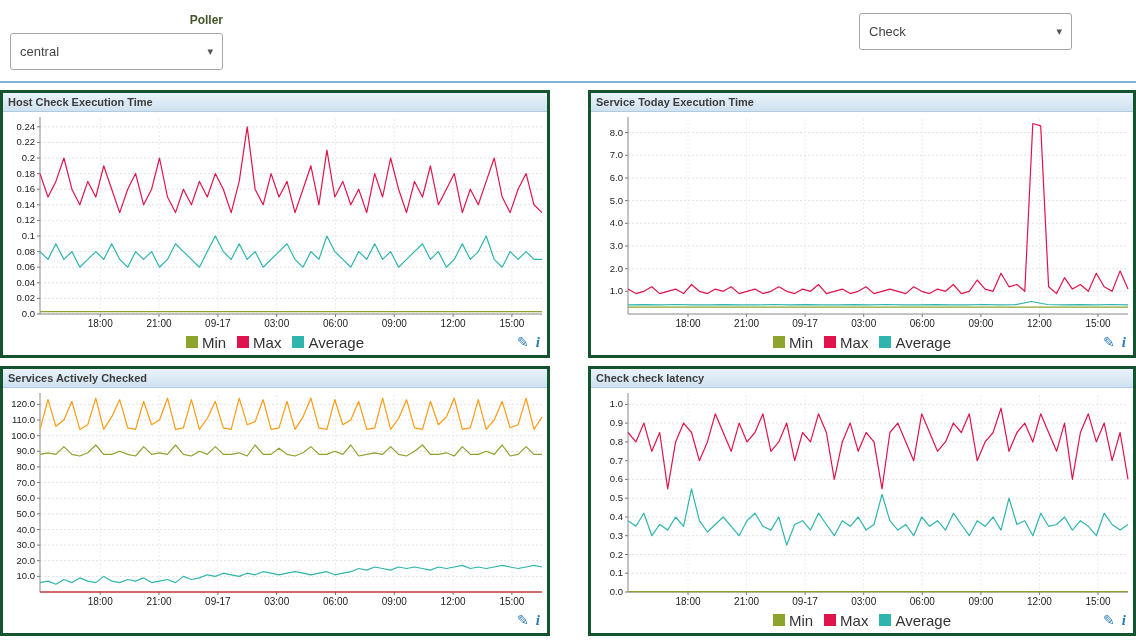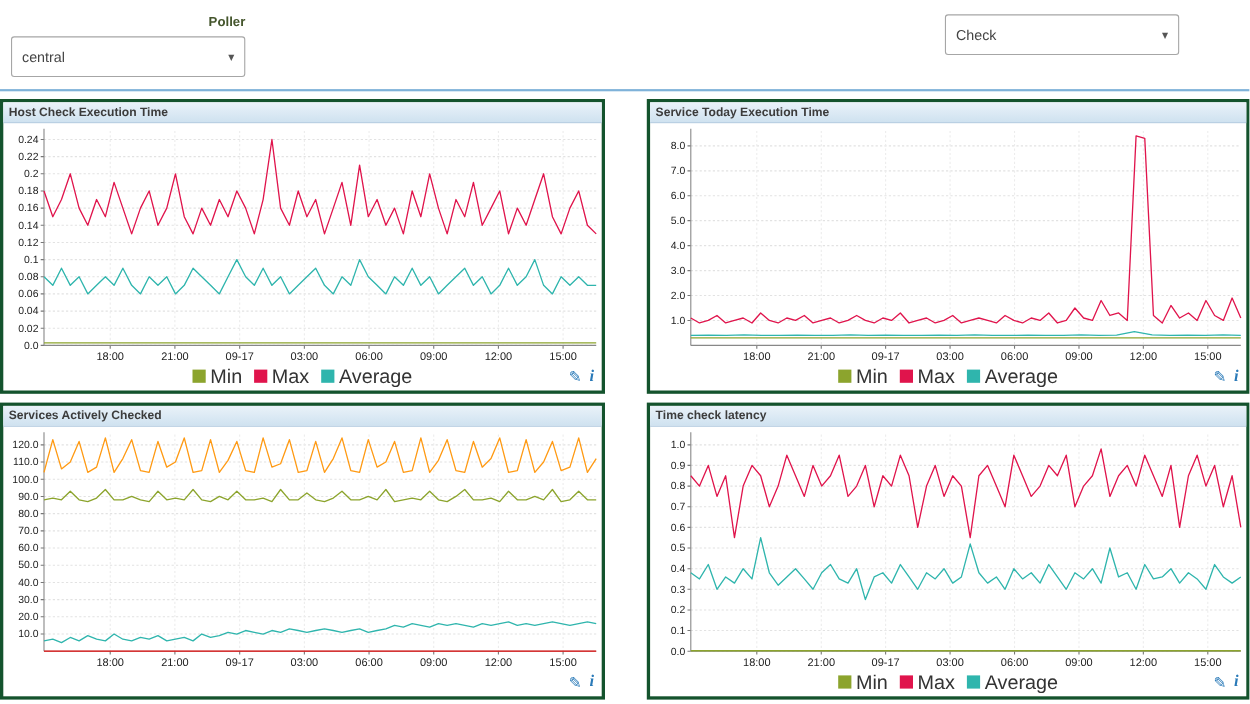--- a/index.html
+++ b/index.html
@@ -12,21 +12,21 @@
   .filter-label{font-size:12px;font-weight:bold;color:#44552c;padding-left:4px;margin-bottom:6px;}
   .select{width:213px;height:37px;box-sizing:border-box;border:1px solid #a6a6a6;border-radius:3px;background:#ffffff;display:flex;align-items:center;justify-content:space-between;padding:0 9px;font-size:13px;color:#444;cursor:pointer;}
   .select .caret{font-size:11px;color:#555;}
 
   
   .charts-grid{margin-top:7px;display:grid;grid-template-columns:550px 548px;grid-template-rows:268px 270px;column-gap:38px;row-gap:8px;}
   .panel{border:3px solid #14532d;box-sizing:border-box;background:#fff;display:flex;flex-direction:column;}
   .panel-header{height:18px;line-height:18px;background:linear-gradient(#eaf2f9,#cfe2f0);border-bottom:1px solid #b3cbe0;font-size:11px;font-weight:bold;color:#3c3c3c;padding-left:5px;flex:0 0 auto;}
   .chart{flex:1 1 auto;min-height:0;}
   .panel-footer{flex:0 0 26px;display:flex;align-items:center;position:relative;}
-  .legend{margin:0 auto;display:flex;align-items:center;gap:11px;font-size:18px;color:#333;}
+  .legend{margin:0 auto;display:flex;align-items:center;gap:11px;font-size:15px;color:#333;}
   .legend-item{display:inline-flex;align-items:center;gap:4px;}
   .swatch{width:12px;height:12px;display:inline-block;}
   .panel-icons{position:absolute;right:7px;top:0;height:100%;display:flex;align-items:center;gap:7px;}
   .edit-ic{color:#2a7ab8;font-size:14px;cursor:pointer;}
   .info-ic{color:#2a7ab8;font-family:"Liberation Serif",serif;font-style:italic;font-weight:bold;font-size:15px;cursor:pointer;}
 </style>
 </head>
 <body>
 
 <div class="filters">
@@ -299,21 +299,21 @@
     <div class="panel-footer">
       <div class="panel-icons">
         <span class="edit-ic">✎</span>
         <span class="info-ic">i</span>
       </div>
     </div>
   </div>
 
   <div class="panel">
     <div class="panel-header">
-      <span>Time check latency</span>
+      <span>Check check latency</span>
     </div>
     <div class="chart"><svg width="546" height="223">
           <line x1="37" y1="204.0" x2="537" y2="204.0" stroke="#e2e2e2" stroke-dasharray="2,2"></line>
           <line x1="34" y1="204.0" x2="37" y2="204.0" stroke="#777"></line>
           <text x="32" y="207" font-size="9.5" fill="#222" text-anchor="end" font-family="Liberation Sans,sans-serif">0.0</text>
           <line x1="37" y1="185.2" x2="537" y2="185.2" stroke="#e2e2e2" stroke-dasharray="2,2"></line>
           <line x1="34" y1="185.2" x2="37" y2="185.2" stroke="#777"></line>
           <text x="32" y="188.2" font-size="9.5" fill="#222" text-anchor="end" font-family="Liberation Sans,sans-serif">0.1</text>
           <line x1="37" y1="166.5" x2="537" y2="166.5" stroke="#e2e2e2" stroke-dasharray="2,2"></line>
           <line x1="34" y1="166.5" x2="37" y2="166.5" stroke="#777"></line>

